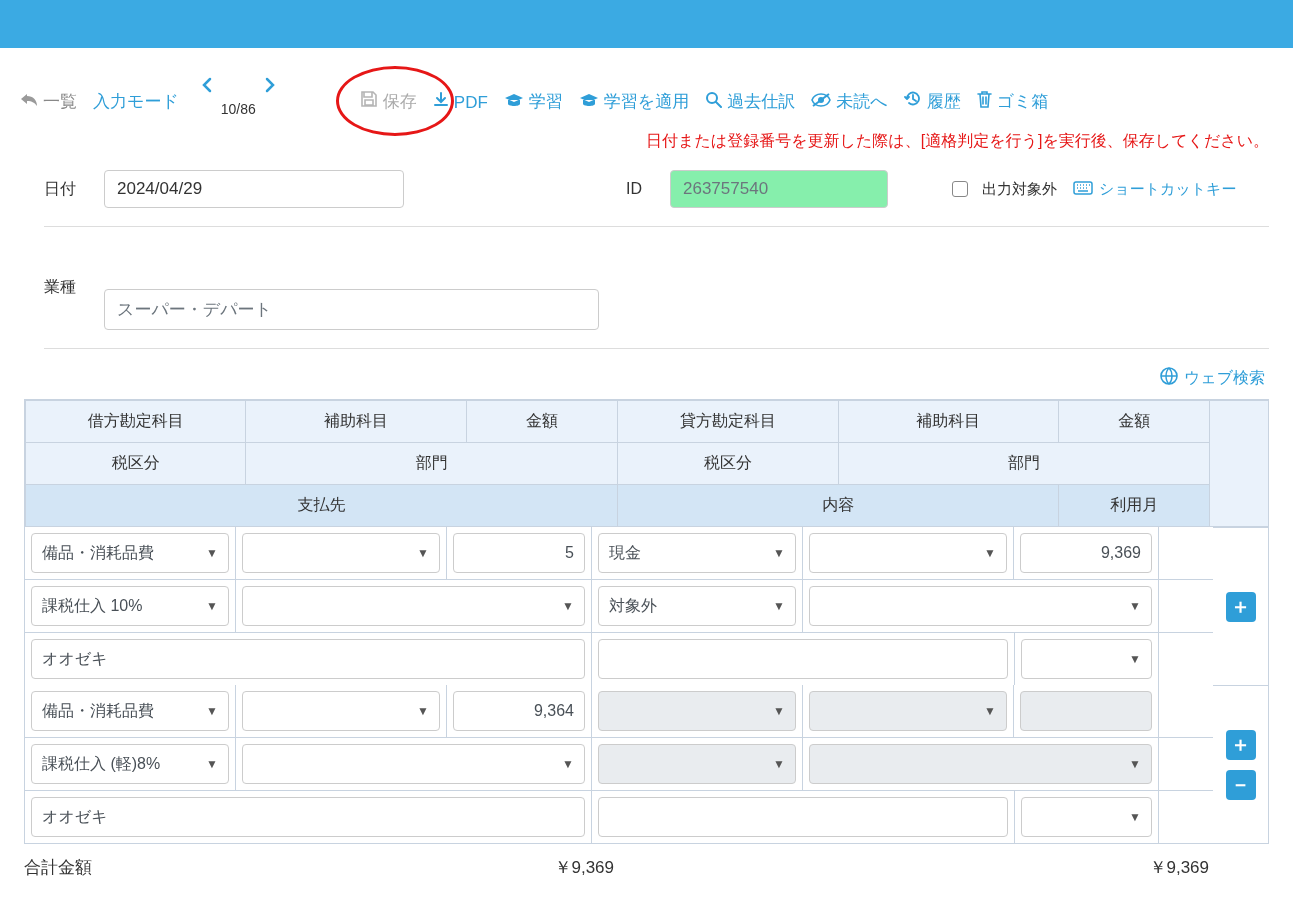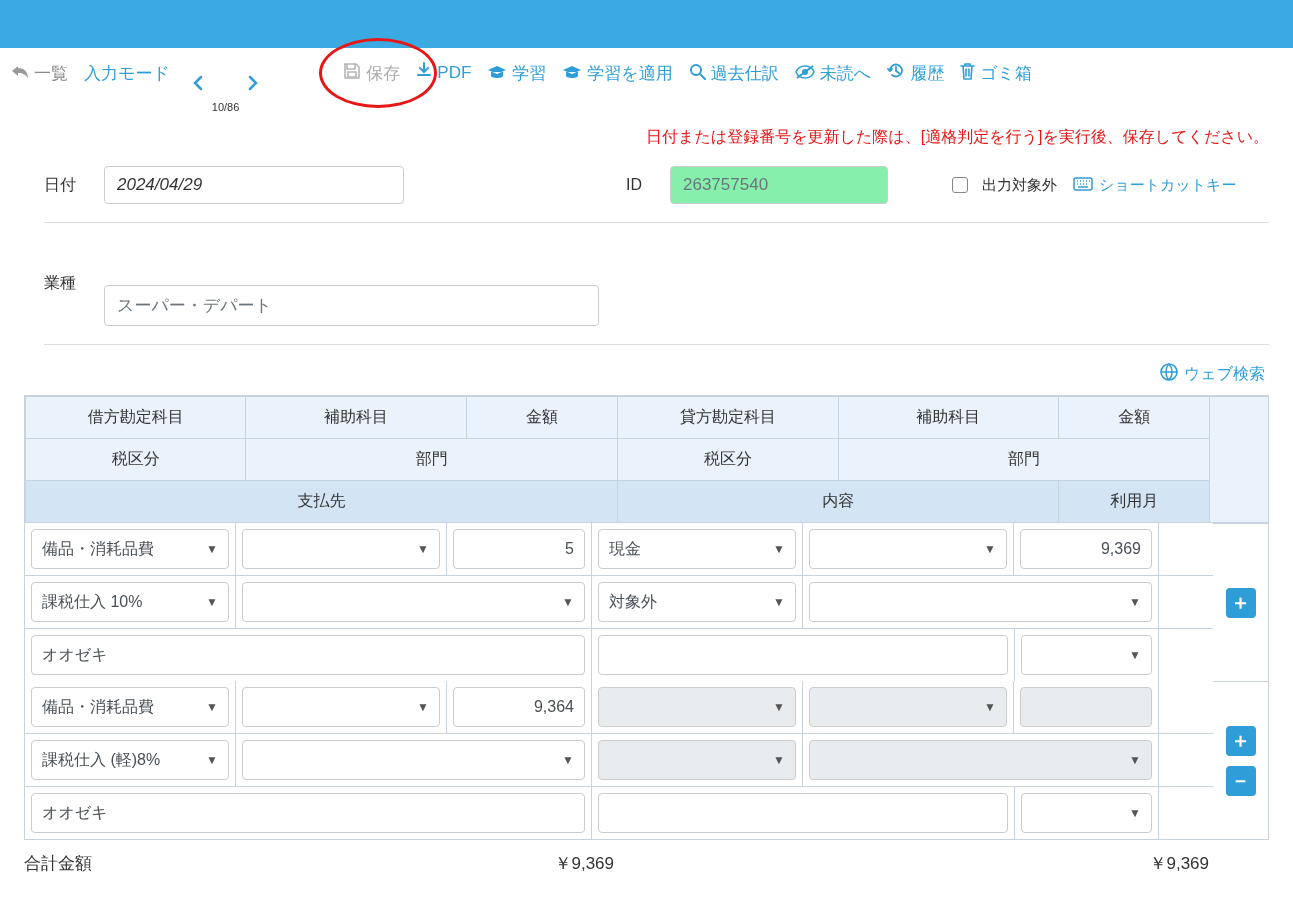--- a/index.html
+++ b/index.html
@@ -1,34 +1,34 @@
 <!DOCTYPE html>
 <html><head>
 <meta charset="utf-8">
 <style>
 * { box-sizing: border-box; margin: 0; padding: 0; }
 body { font-family: "Hiragino Kaku Gothic Pro", "Meiryo", sans-serif; font-size: 15px; color: #333; background: #fff; }
 .topbar { height: 48px; background: #3baae3; }
-.toolbar { display: flex; align-items: flex-start; gap: 4px; padding: 10px 5px; font-size: 17px; }
+.toolbar { display: flex; align-items: flex-end; gap: 4px; padding: 10px 14px; font-size: 17px; }
 .tb-item { display: inline-flex; align-items: center; gap: 5px; padding: 4px 6px; color: #2f9ed8; cursor: pointer; white-space: nowrap; }
 .tb-item.gray { color: #888; }
 .tb-item.disabled { color: #aaa; }
 .tb-sep { width: 8px; }
 .pager { display: inline-flex; align-items: center; gap: 8px; color: #333; }
 .pager .chev { color: #2f9ed8; cursor: pointer; font-size: 18px; }
-.pager-counter { font-size: 11px; margin-top: 43px; }
+.pager-counter { font-size: 14px; margin-top: 43px; }
 .circle-highlight { position: relative; }
 .circle-highlight::after { content:""; position:absolute; left:-18px; top:-20px; width:112px; height:64px; border:3px solid #e61717; border-radius:50%; pointer-events:none; }
 .notice { color:#e61717; text-align:right; padding: 4px 24px 12px 24px; font-size:16px; }
 .form-area { padding: 6px 24px 0 44px; }
 .row { display:flex; align-items:center; gap: 16px; margin-bottom: 18px; }
 .lbl { color:#333; font-size:16px; min-width: 44px; }
 .input { border:1px solid #ccc; border-radius:4px; padding:8px 12px; font-size:17px; color:#333; background:#fff; }
 .input.readonly { background:#86efac; color:#6c757d; }
-.w-date { width: 300px; font-style: italic; }
+.w-date { width: 300px; }
 .w-id { width: 218px; }
 .w-industry { width: 495px; color:#6c757d;margin-top:44px; }
 .checkbox { width:16px; height:16px; border:1px solid #888; border-radius:3px; display:inline-block; }
 .link { color:#2f9ed8; cursor:pointer; display:inline-flex; align-items:center; gap:6px; }
 .hr { border:none; border-top:1px solid #ddd; margin: 6px 0 18px 0; }
 .websearch { text-align:right; padding: 0 28px 10px 0; font-size:16px; }
 
 .grid { margin: 0 24px; border:1px solid #c8d3e0; border-right:none; }
 .gridtable { width:100%; border-collapse:collapse; table-layout:fixed; }
 .gridtable th, .gridtable td { border:1px solid #c8d3e0; text-align:center; font-weight:normal; font-size:16px; color:#333; }

